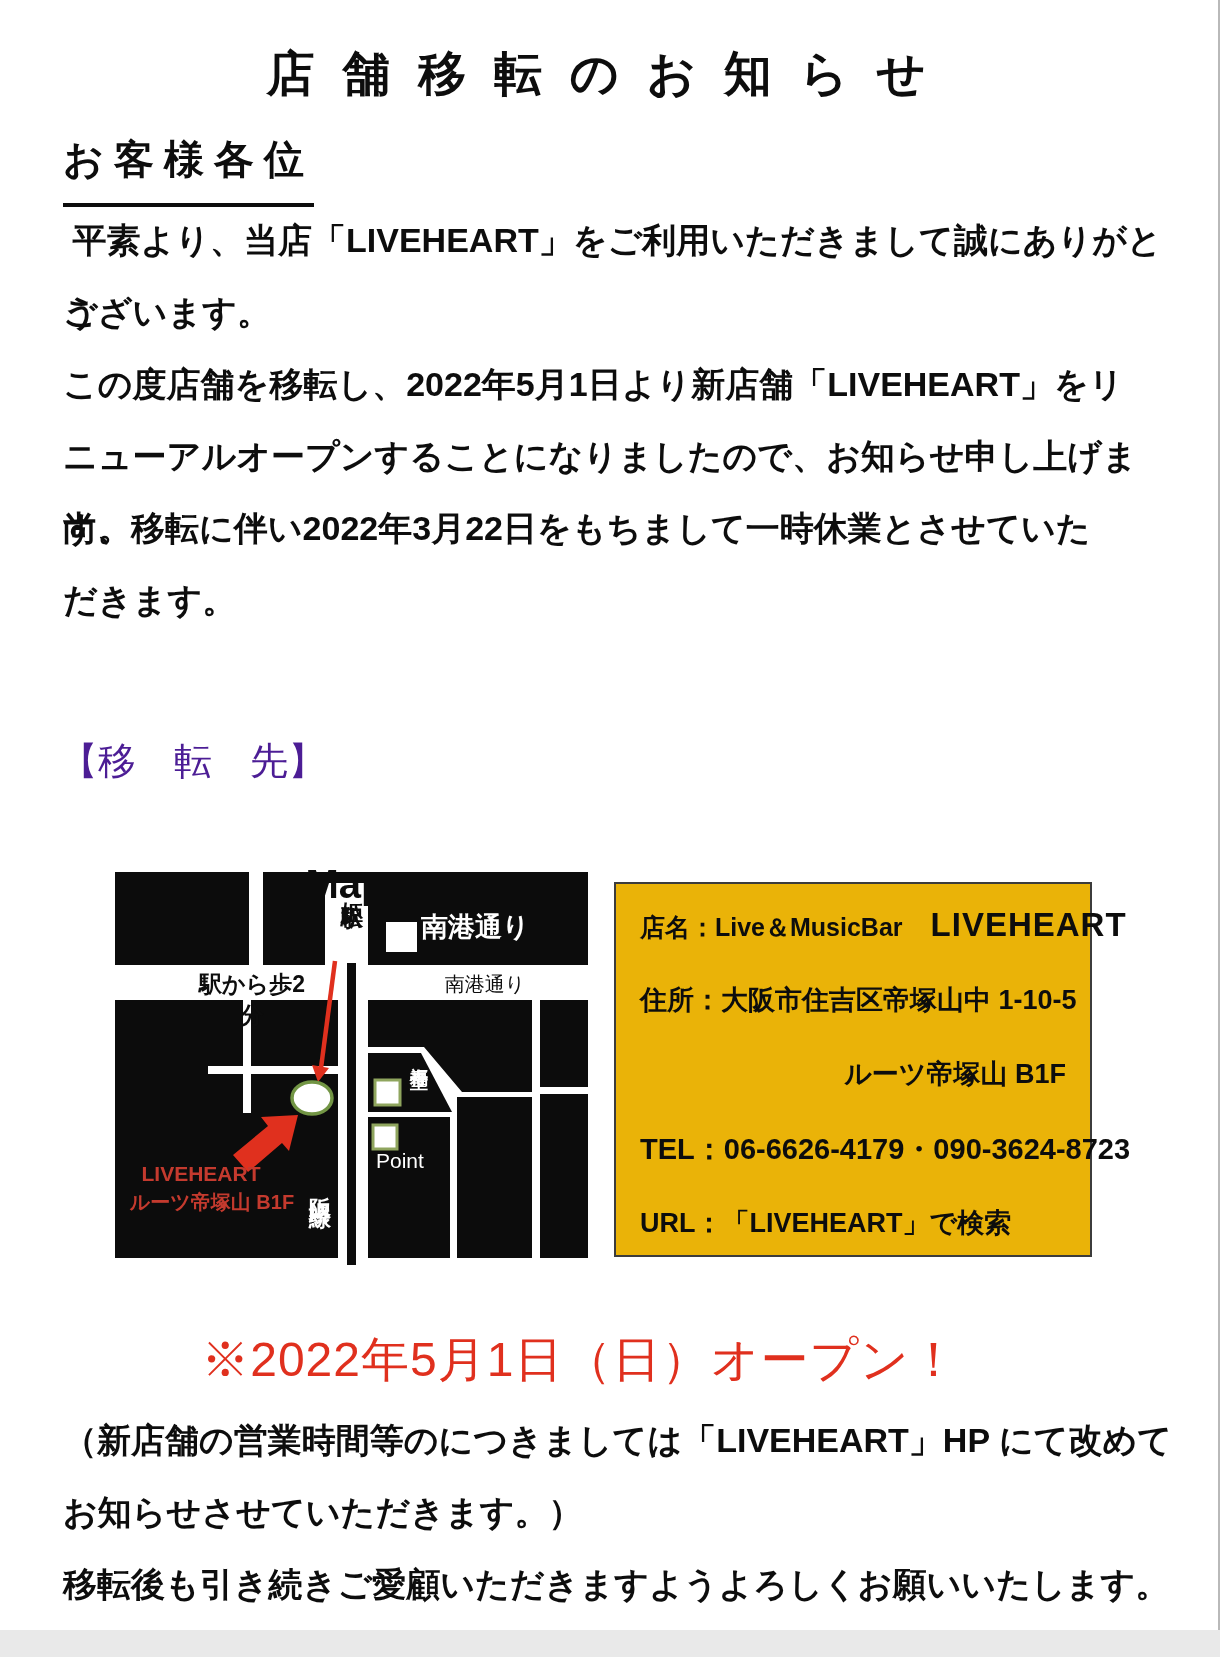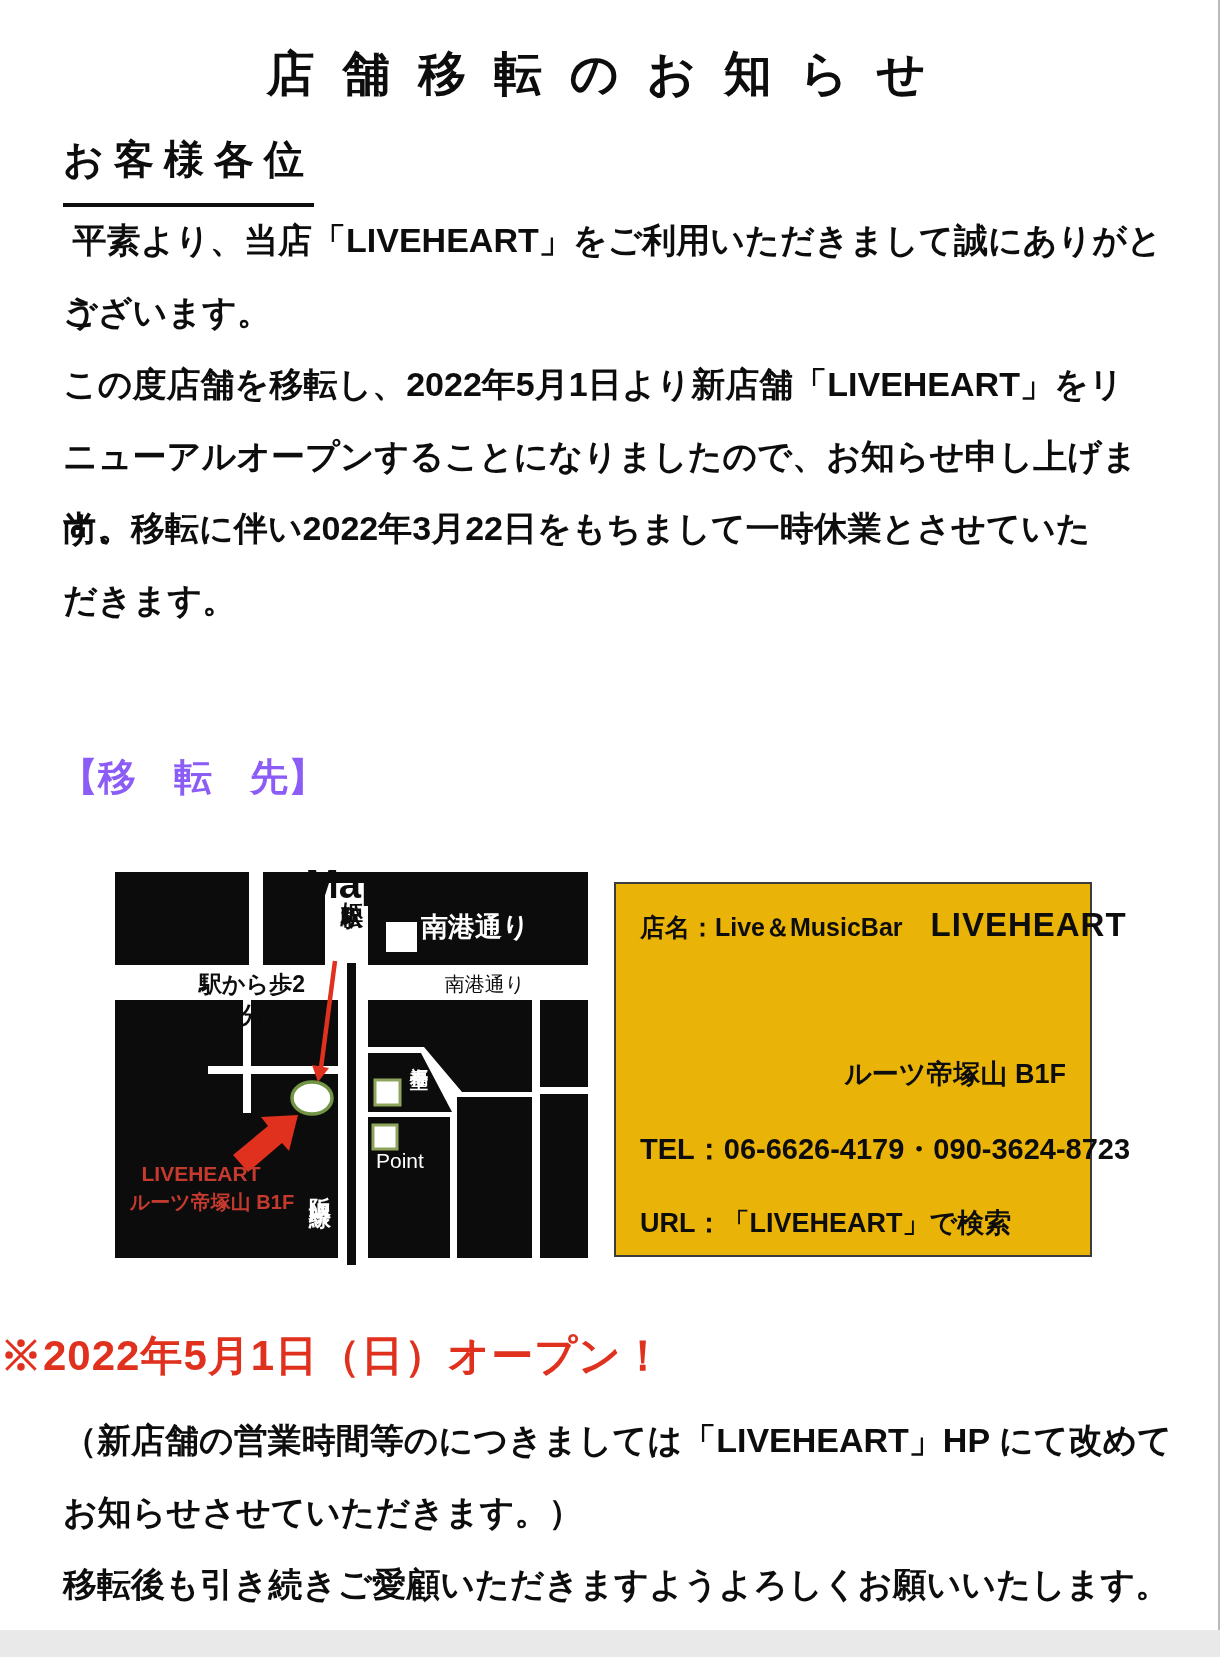--- a/index.html
+++ b/index.html
@@ -17,21 +17,21 @@
     font-size:40px;font-weight:800;letter-spacing:10px;
     border-bottom:4px solid #0d0d0d;padding-bottom:16px;color:#0d0d0d;
   }
   .body-lines{position:absolute;top:204px;left:63px;width:1110px;}
   .body-lines .tline, .footer-lines .tline{
     font-size:34px;font-weight:600;line-height:72px;height:72px;
     white-space:pre-wrap;color:#0d0d0d;
   }
   .reloc-heading{
     position:absolute;top:736px;left:60px;
-    font-size:38px;font-weight:700;color:#8b5cf6;margin-top:16px;
+    font-size:38px;font-weight:400;color:#4c1d95;
   }
   .map-title{
     position:absolute;top:820px;left:288px;width:115px;text-align:center;
     font-size:40px;font-weight:800;color:#0d0d0d;margin-top:42px;
   }
   .map-svg{position:absolute;top:868px;left:100px;}
   .map-label{position:absolute;color:#fff;font-weight:600;}
   .vtext{writing-mode:vertical-rl;text-orientation:upright;}
   .lbl-station{top:885px;left:337px;font-size:22px;font-weight:700;color:#0d0d0d;letter-spacing:3px;}
   .lbl-poire{top:909px;left:421px;font-size:27px;}
@@ -48,22 +48,22 @@
   }
   .info-row{position:absolute;left:24px;right:18px;color:#0d0d0d;font-weight:700;white-space:nowrap;}
   .row-shop{top:22px;display:flex;align-items:baseline;}
   .shop-label,.shop-type{font-size:25px;font-weight:700;}
   .shop-name{font-size:33px;font-weight:700;margin-left:28px;letter-spacing:1px;}
   .row-address{top:98px;font-size:27px;}
   .row-address2{top:172px;font-size:27px;text-align:right;right:24px;}
   .row-tel{top:246px;font-size:29px;letter-spacing:0px;}
   .row-url{top:321px;font-size:27px;}
   .open-note{
-    position:absolute;top:1328px;left:0;width:1160px;text-align:left;
-    font-size:42px;font-weight:700;letter-spacing:1px;
+    position:absolute;top:1328px;left:0;width:1160px;text-align:center;
+    font-size:48px;font-weight:400;letter-spacing:1px;
   }
   .footer-lines{position:absolute;top:1404px;left:63px;width:1120px;}
 </style>
 </head>
 <body>
 
 <div class="page">
 
   <div class="doc-title">店舗移転のお知らせ</div>
 
@@ -126,20 +126,21 @@
   <div class="map-label lbl-venue-name" style="color:#c43a2e;">LIVEHEART</div>
   <div class="map-label lbl-venue-floor" style="color:#c43a2e;">ルーツ帝塚山 B1F</div>
   <div class="map-label vtext lbl-hankai">阪堺線</div>
 
   <div class="info-box">
     <div class="info-row row-shop">
       <span class="shop-label">店名：</span>
       <span class="shop-type">Live＆MusicBar</span>
       <span class="shop-name">LIVEHEART</span>
     </div>
+    <div class="info-row row-address">住所：大阪市住吉区帝塚山中 1-10-5</div>
     <div class="info-row row-address2">ルーツ帝塚山 B1F</div>
     <div class="info-row row-tel">TEL：06-6626-4179・090-3624-8723</div>
     <div class="info-row row-url">URL：「LIVEHEART」で検索</div>
   </div>
 
   <div class="open-note" style="color:#e0301e;">※2022年5月1日（日）オープン！</div>
 
   <div class="footer-lines">
     <div class="tline">（新店舗の営業時間等のにつきましては「LIVEHEART」HP にて改めて</div>
     <div class="tline">お知らせさせていただきます。）</div>

